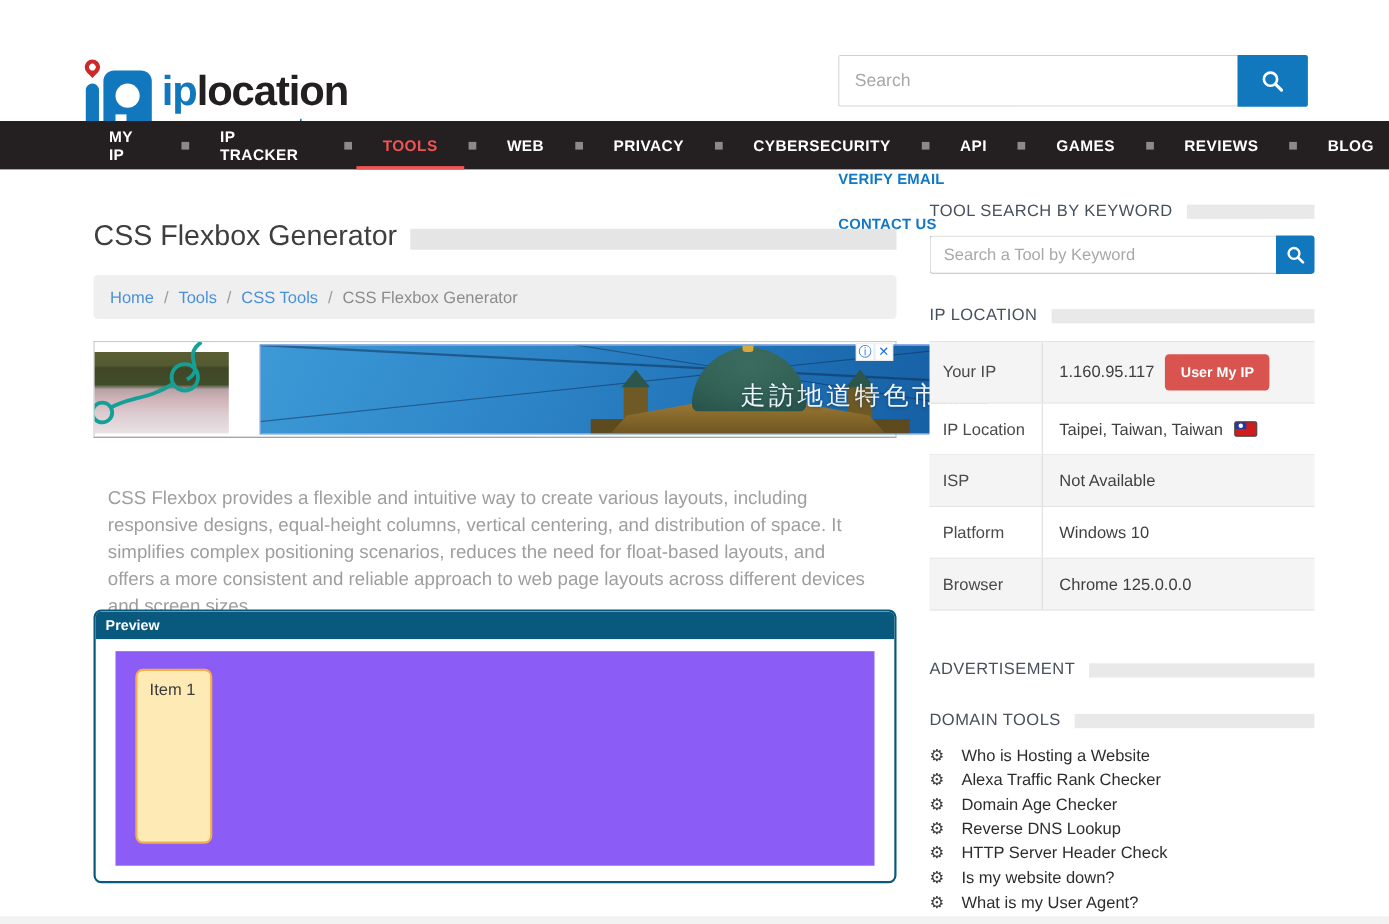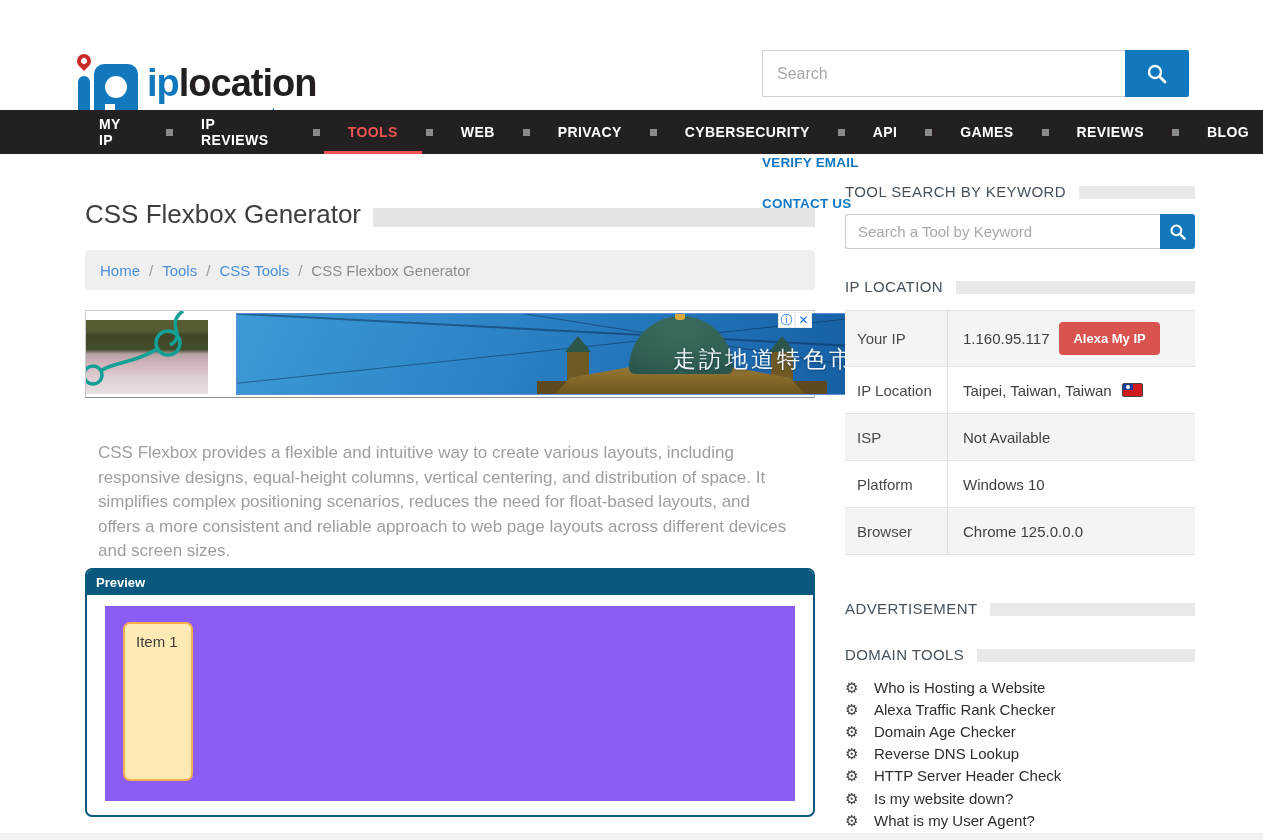--- a/index.html
+++ b/index.html
@@ -91,21 +91,21 @@
         letter-spacing:3px; text-shadow:0 1px 3px rgba(0,30,60,0.45); white-space:nowrap; }
   .ad-icons { position:absolute; top:1px; right:2px; display:flex; z-index:3; }
   .ad-chip { width:17px; height:16px; background:#fff; color:#1a73e8; font-size:12px;
         display:flex; align-items:center; justify-content:center; cursor:pointer; border:1px solid #eee; }
 
   
   .description { position:absolute; left:98px; top:441px; width:698px; font-size:17px;
         line-height:24.5px; color:#9e9e9e; }
 
   
-  .preview-panel { position:absolute; left:85px; top:568px; width:730px; height:249px;
+  .preview-panel { position:absolute; left:85px; top:554px; width:730px; height:249px;
         border:2px solid #09587d; border-radius:7px; background:#fff; overflow:hidden; }
   .preview-header { height:25px; background:#09587d; color:#fff; font-size:13px; font-weight:bold;
         display:flex; align-items:center; padding-left:9px; }
   .flex-container { position:absolute; left:18px; top:36px; width:690px; height:195px; background:#8b5cf6; }
   .flex-item { position:absolute; left:18px; top:16px; width:70px; height:159px; background:#fdeab5;
         border:2px solid #f3ae4d; border-radius:7px; padding:9px 0 0 11px; font-size:15px; color:#3c3c3c;
         cursor:pointer; }
 
   
   .side-heading { position:absolute; left:845px; width:350px; display:flex; align-items:center; }
@@ -170,21 +170,21 @@
     <a class="hdr-link">TRACE EMAIL</a>
     <a class="hdr-link">VERIFY EMAIL</a>
     <a class="hdr-link">CONTACT US</a>
   </div>
 </div>
 
 <div class="nav">
   <div class="nav-inner">
     <a class="nav-item">MY IP</a>
     <span class="nav-sq"></span>
-    <a class="nav-item">IP REVIEWS</a>
+    <a class="nav-item">IP TRACKER</a>
     <span class="nav-sq"></span>
     <a class="nav-item active">TOOLS</a>
     <span class="nav-sq"></span>
     <a class="nav-item">WEB</a>
     <span class="nav-sq"></span>
     <a class="nav-item">PRIVACY</a>
     <span class="nav-sq"></span>
     <a class="nav-item">CYBERSECURITY</a>
     <span class="nav-sq"></span>
     <a class="nav-item">API</a>
@@ -264,21 +264,21 @@
 <div class="side-heading h-iplocation">
   <span class="txt">IP LOCATION</span>
   <span class="bar"></span>
 </div>
 
 <div class="ip-table">
   <div class="ip-row tall">
     <div class="ip-label">Your IP</div>
     <div class="ip-value">
       <span>1.160.95.117</span>
-      <button class="hide-ip-btn">Alexa My IP</button>
+      <button class="hide-ip-btn">User My IP</button>
     </div>
   </div>
   <div class="ip-row std">
     <div class="ip-label">IP Location</div>
     <div class="ip-value">
       <span>Taipei, Taiwan, Taiwan</span>
       <span class="flag-tw"></span>
     </div>
   </div>
   <div class="ip-row std">

